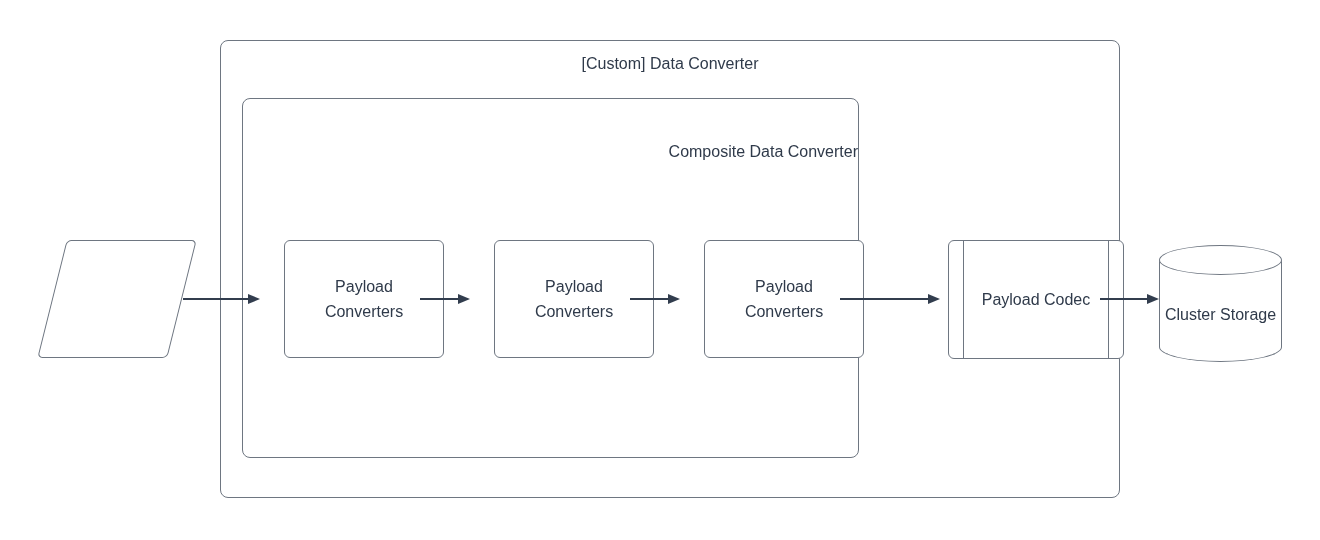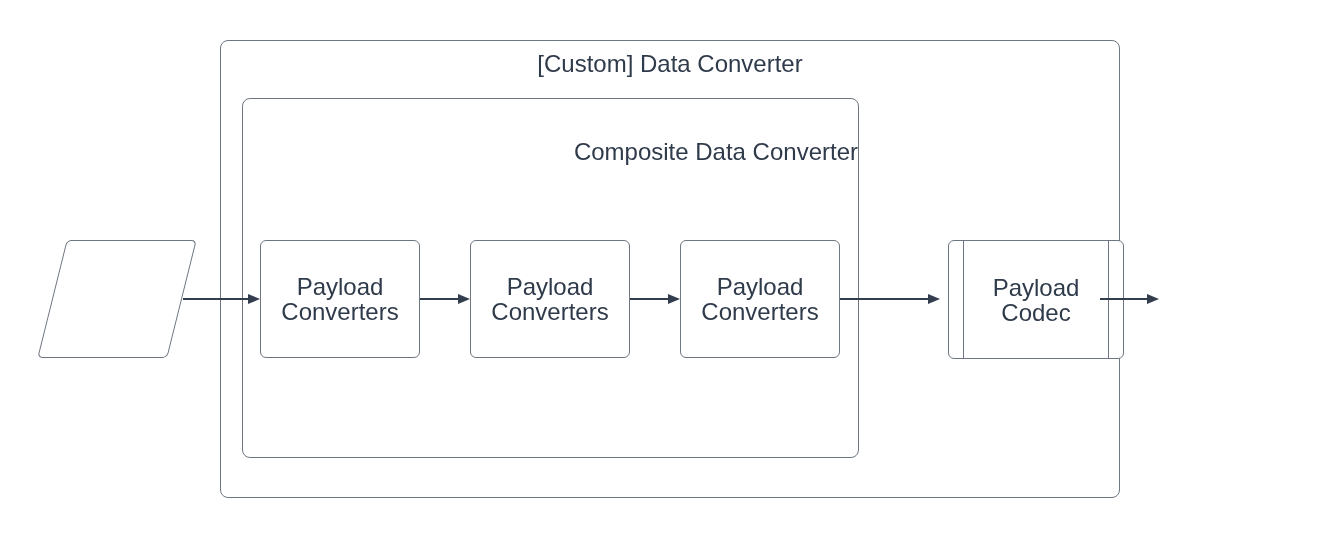--- a/index.html
+++ b/index.html
@@ -17,21 +17,21 @@
   }
   
   .shape {
     position: absolute;
     box-sizing: border-box;
     border: 1px solid #6e7681;
     background: #ffffff;
   }
   .label {
     color: #2f3a4a;
-    font-size: 24px;
+    font-size: 16px;
     line-height: 25px;
     text-align: center;
     white-space: pre-line;
   }
   .flex-center {
     display: flex;
     align-items: center;
     justify-content: center;
   }
 
@@ -61,20 +61,21 @@
   }
   .input-label-overlay {
     position: absolute;
     left: 38px; top: 240px; width: 160px; height: 118px;
   }
 
   
   .process-box {
     top: 240px; width: 160px; height: 118px;
     border-radius: 6px;
+    margin-left: 24px;
   }
   .box-1 { left: 260px; }
   .box-2 { left: 470px; }
   .box-3 { left: 680px; }
   .box-label-wrap {
     position: absolute; inset: 0;
   }
   .narrow { max-width: 120px; margin: 0 auto; }
 
   
@@ -173,20 +174,27 @@
   </div>
 
   <div class="shape codec-box">
     <div class="codec-line codec-line-left"></div>
     <div class="codec-line codec-line-right"></div>
     <div class="box-label-wrap flex-center">
       <div class="label narrow">Payload Codec</div>
     </div>
   </div>
 
+  <div class="cylinder">
+    <div class="cyl-body"></div>
+    <div class="cyl-top"></div>
+    <div class="cyl-label-overlay flex-center">
+      <div class="label narrow">Cluster Storage</div>
+    </div>
+  </div>
 
   <div>
     <div class="arrow-line line-a1"></div>
     <div class="arrow-head head-a1"></div>
   </div>
   <div>
     <div class="arrow-line line-a2"></div>
     <div class="arrow-head head-a2"></div>
   </div>
   <div>

